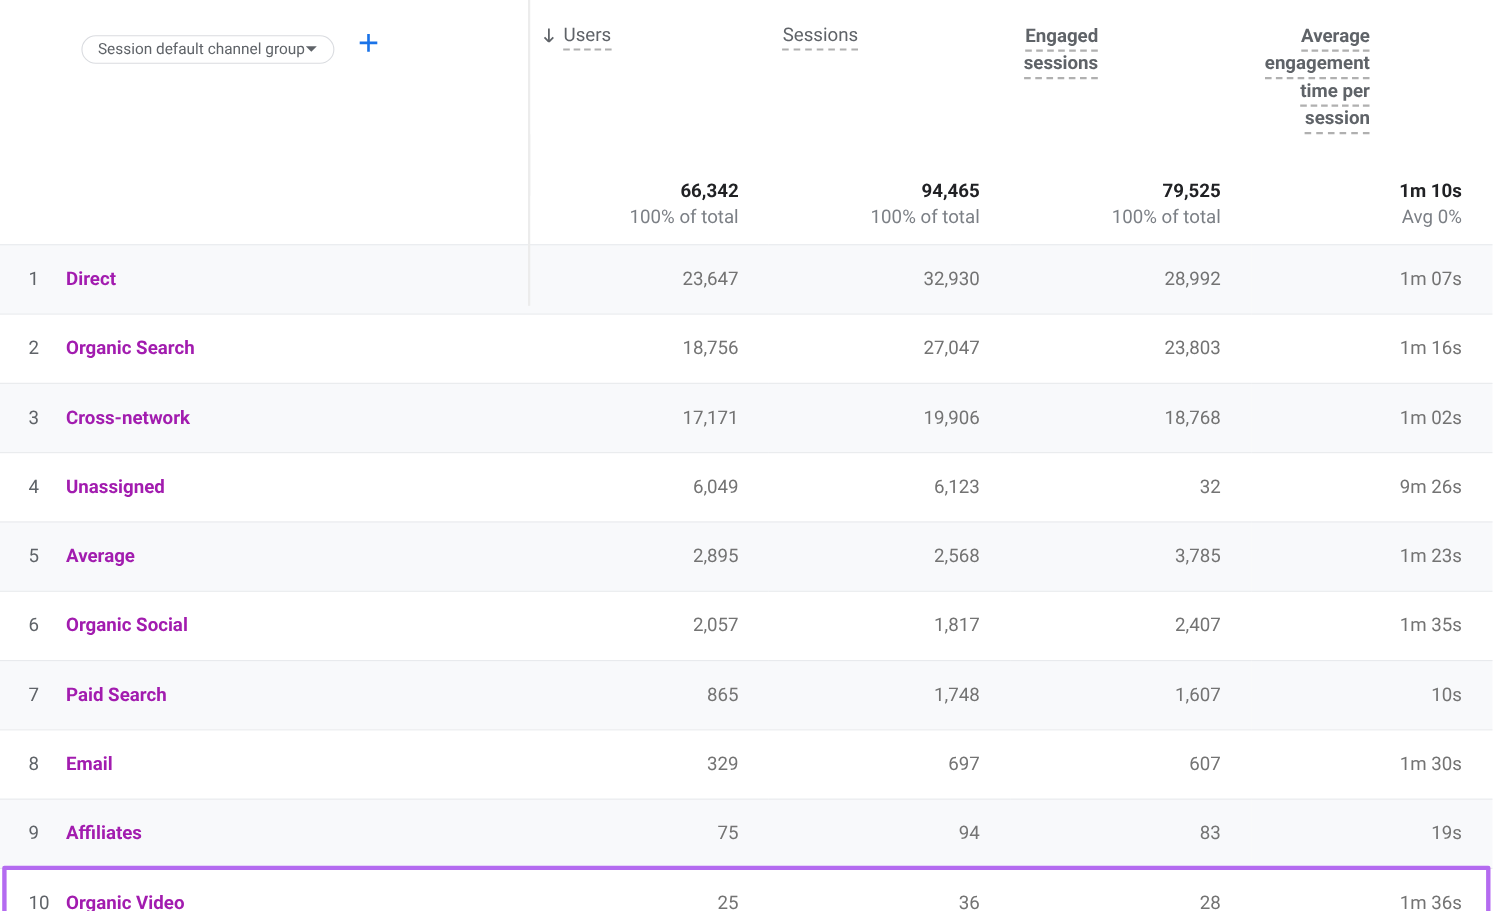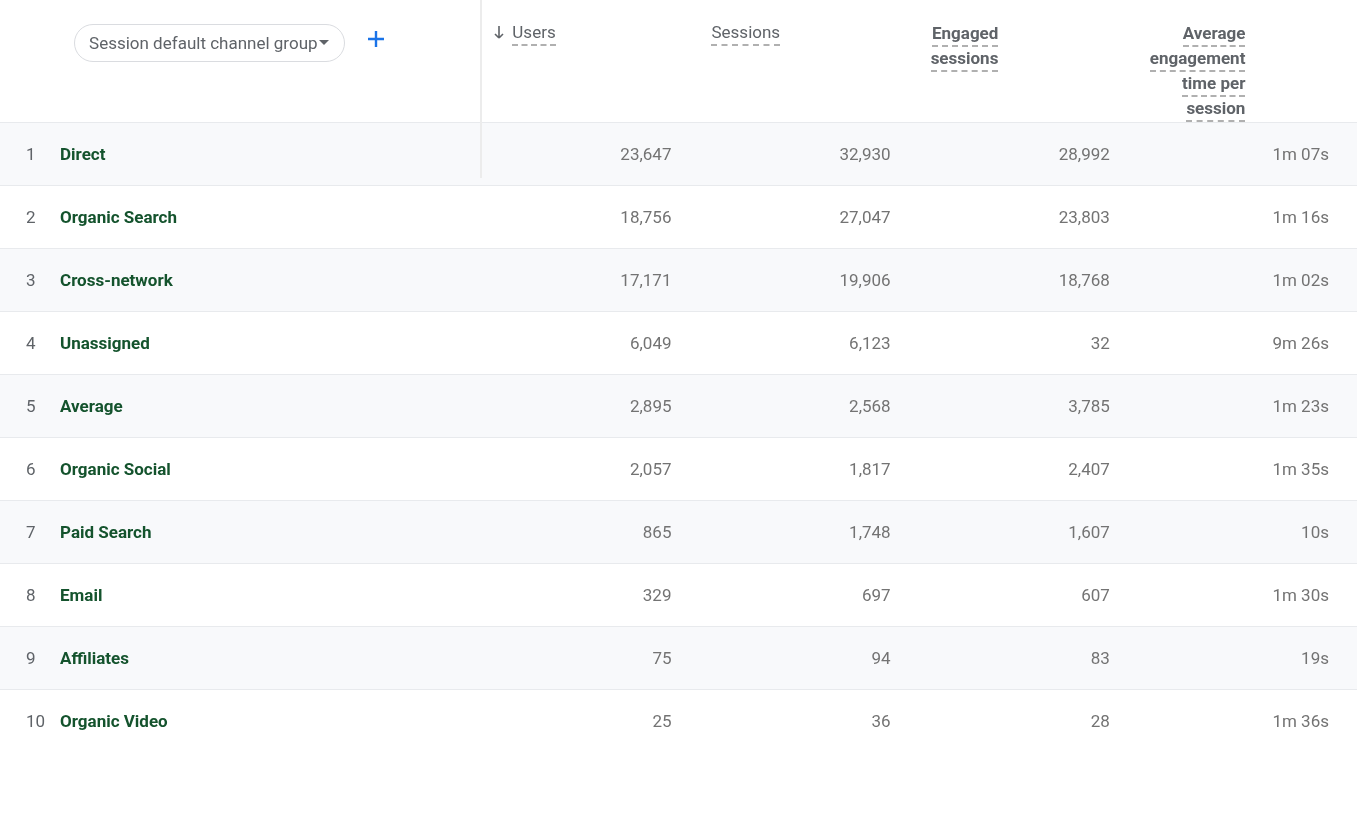--- a/index.html
+++ b/index.html
@@ -21,23 +21,23 @@
     vertical-align: top;
     padding-top: 22px;
     font-weight: 400;
     font-size: 17px;
     color: #5f6368;
     text-align: right;
   }
   .hdr-row th.dim-cell { text-align: left; padding-left: 14px; }
   .dim-chip {
     display: inline-flex; align-items: center; 
-    height: 38px; padding: 0 14px;
+    height: 26px; padding: 0 14px;
     border: 1px solid #dadce0; border-radius: 19px;
-    font-size: 17px; color: #5f6368; cursor: pointer;
+    font-size: 14px; color: #5f6368; cursor: pointer;
   }
   .caret-icon svg { width: 12px; height: 8px; display: block; fill: #5f6368; }
   .add-btn { display:inline-flex; align-items:center; justify-content:center;
     width: 34px; height:34px; margin-left: 10px; cursor:pointer; }
   .add-btn svg { width: 20px; height: 20px; display:block; stroke:#1a73e8; stroke-width:2.4; fill:none; }
   .hdr-right { display:flex; justify-content:flex-start; align-items:flex-start; padding-right: 28px; gap:6px;margin-left:12px;}
   .hdr-label { text-align:right; color:#5f6368; border-bottom:2px dashed #b0b0b0; padding-bottom:2px; }
   .hdr-label-stack { display:inline-flex; flex-direction:column; align-items:flex-end; }
   .hdr-label-stack span { border-bottom:2px dashed #b0b0b0; line-height:1.35;font-weight:bold; }
   .sort-arrow svg { width:14px; height:14px; display:block; fill:#5f6368; margin-top:3px;}
@@ -50,21 +50,21 @@
   .totals .sub { color:#7b7f85; margin-top:4px; }
   .totals td.metric { padding-right:28px; }
   .totals td.dim-cell, .totals td.idx-cell { }
 
   
   .row td {
     height: 63px; vertical-align: middle; font-size: 17px;
     border-top: 1px solid #e8eaed;
   }
   .row td.idx-cell { text-align:left; padding-left:26px; color:#5f6368; }
-  .row td.dim-cell { text-align:left; font-weight:700; color:#14532d; }
+  .row td.dim-cell { text-align:left; font-weight:700; color:#a21caf; }
   .row td.metric   { text-align:right; padding-right:28px; color:#737373; }
   .row.alt td { background:#f8f9fb; }
 
   .row-highlight {
     position: absolute;
     border: 4px solid #b46bf0;
     border-radius: 2px;
     pointer-events: none;
   }
 </style>
@@ -127,20 +127,40 @@
         <div class="hdr-right">
           <span class="hdr-label-stack">
             <span>Average</span>
             <span>engagement</span>
             <span>time per</span>
             <span>session</span>
           </span>
         </div>
       </th>
     </tr>
+    <tr class="totals">
+      <td class="idx-cell"></td>
+      <td class="dim-cell"></td>
+      <td class="metric vline">
+        <div class="big">66,342</div>
+        <div class="sub">100% of total</div>
+      </td>
+      <td class="metric">
+        <div class="big">94,465</div>
+        <div class="sub">100% of total</div>
+      </td>
+      <td class="metric">
+        <div class="big">79,525</div>
+        <div class="sub">100% of total</div>
+      </td>
+      <td class="metric">
+        <div class="big">1m 10s</div>
+        <div class="sub">Avg 0%</div>
+      </td>
+    </tr>
   </thead>
   <tbody id="tbody">
         <tr class="row alt">
           <td class="idx-cell">1</td>
           <td class="dim-cell">Direct</td>
           <td class="metric">23,647</td>
           <td class="metric">32,930</td>
           <td class="metric">28,992</td>
           <td class="metric">1m 07s</td>
         </tr>

